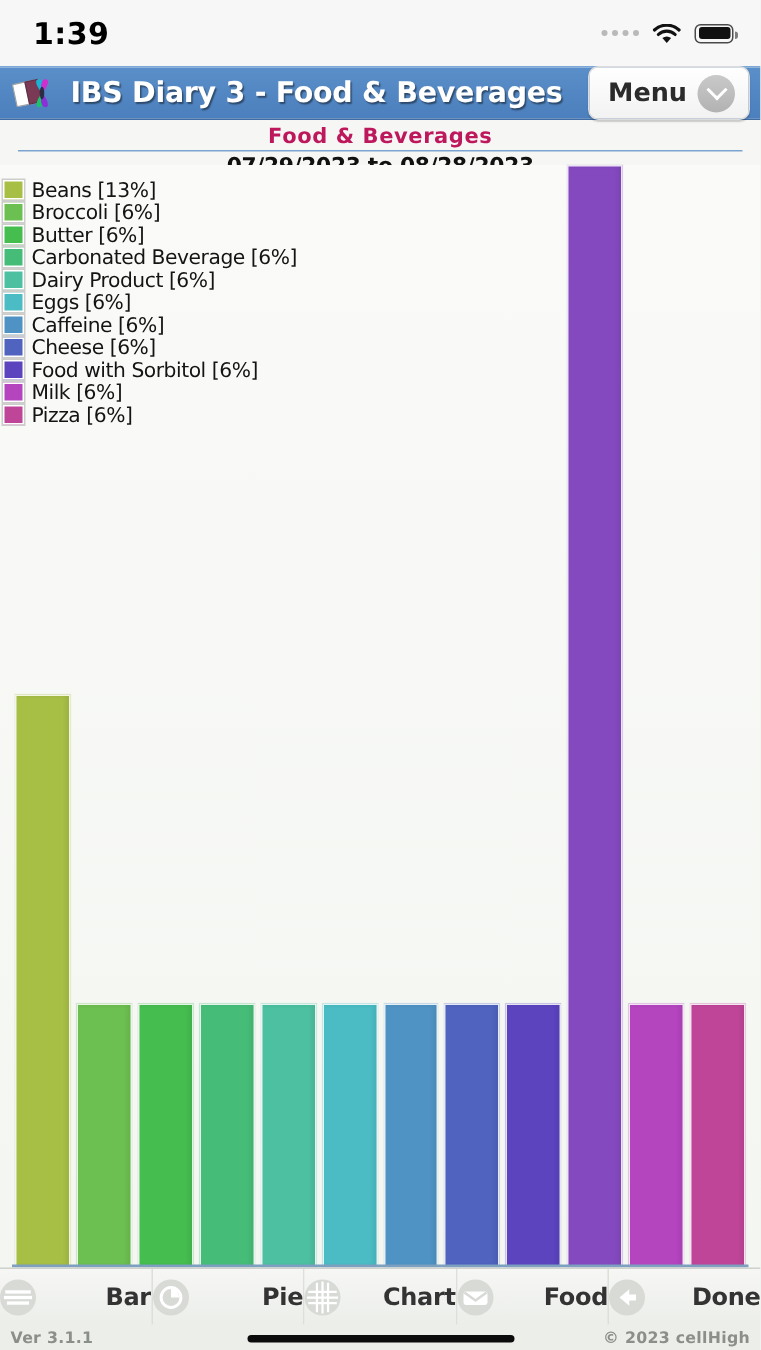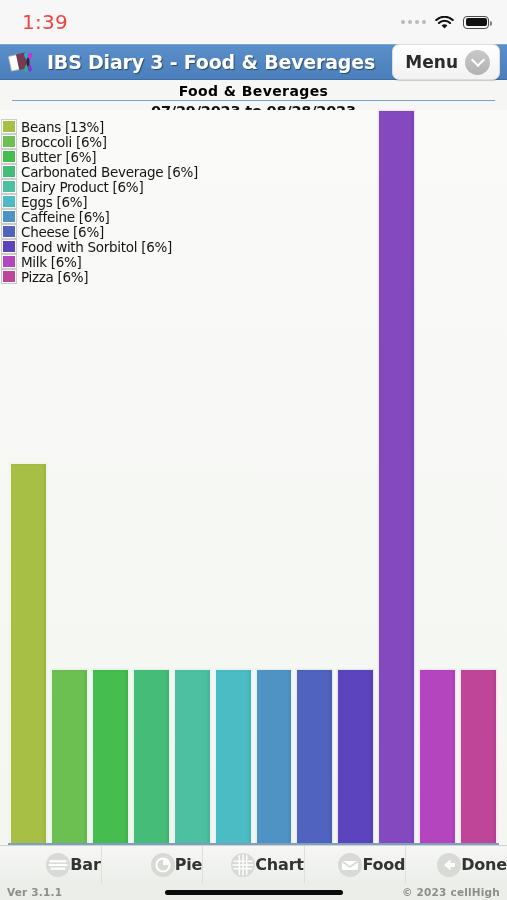--- a/index.html
+++ b/index.html
@@ -13,21 +13,21 @@
 
   
   .statusbar{
     height:44px; width:100%;
     background:#f7f7f7;
     display:flex; align-items:center;
     padding:0 18px 0 22px;
     position:relative;
   }
   .status-time{
-    font-size:20px; font-weight:normal; color:#ef4444;
+    font-size:20px; font-weight:bold; color:#000000;
     letter-spacing:0.3px;
   }
   .status-right{
     margin-left:auto; display:flex; align-items:center; gap:9px;
   }
   .dots{ display:flex; gap:3px; align-items:center; }
   .dots i{ width:4px; height:4px; border-radius:50%; background:#b9b9b9; display:block; }
   .wifi{ width:19px; height:14px; position:relative; }
   .batt{
     width:26px; height:13px; border:1.6px solid #4a4a4a; border-radius:4px;
@@ -73,21 +73,21 @@
   }
   .chev::after{
     content:""; width:8px; height:8px;
     border-right:2.6px solid #fff; border-bottom:2.6px solid #fff;
     transform:rotate(45deg) translate(-1.5px,-1.5px);
   }
 
   
   .chart-header{ width:100%; padding-top:3px; background:#f6f7f4; }
   .chart-title{
-    text-align:center; color:#000000; font-size:14px; font-weight:bold;
+    text-align:center; color:#be185d; font-size:14px; font-weight:bold;
     letter-spacing:0.4px; padding-bottom:1px;
   }
   .title-rule{
     height:1px; background:#7ba3cf; margin:0 12px 2px 12px;
   }
   .chart-sub{
     text-align:center; color:#111; font-size:14.5px; font-weight:bold;
     letter-spacing:-0.2px;
   }
 
@@ -127,21 +127,21 @@
   }
 
   
   .toolbar{
     position:absolute; left:0; right:0; bottom:0; height:55px;
     background:#eceeea; border-top:1px solid #cfd2cd;
     display:flex; flex-direction:column;
   }
   .tb-row{ display:flex; height:37px; }
   .tb-btn{
-    flex:1 1 0; display:flex; align-items:center; justify-content:flex-end;
+    flex:1 1 0; display:flex; align-items:center; justify-content:space-between;
     gap:0; border-right:1px solid #dcdfda;
     background:linear-gradient(#f6f7f5,#eceeea);
   }
   .tb-btn:last-child{ border-right:none; }
   .tb-lbl{ font-size:16px; font-weight:bold; color:#333; letter-spacing:-0.2px; }
   .tb-ico{
     width:24px; height:24px; border-radius:50%;
     background:#d8dad6; position:relative; flex:none;
     display:flex; align-items:center; justify-content:center;
   }

